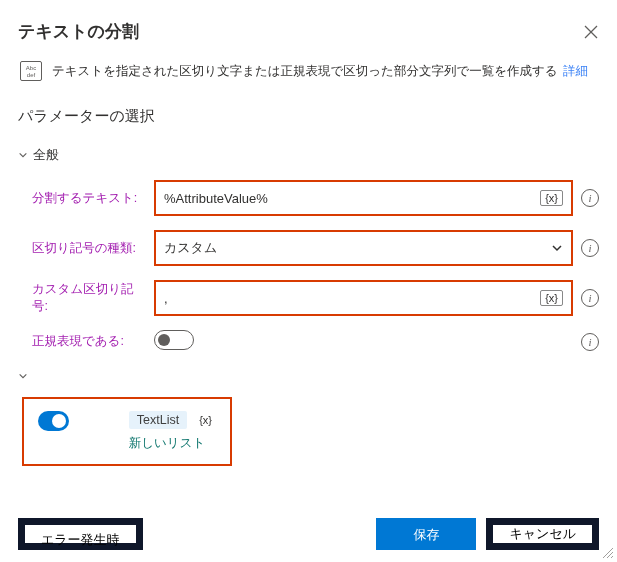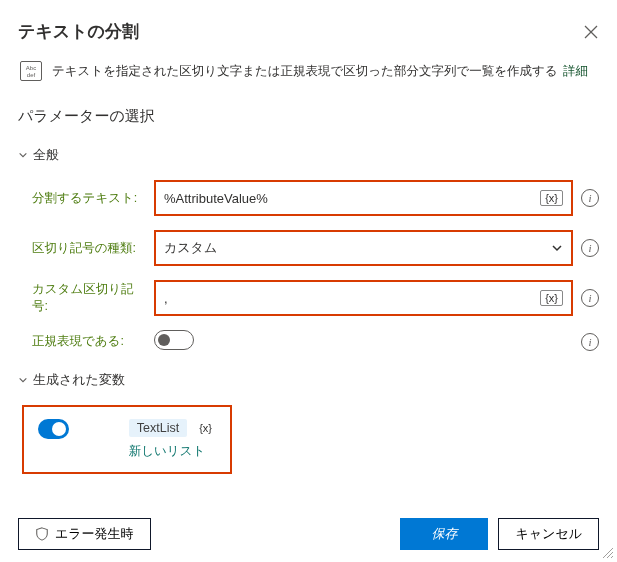--- a/index.html
+++ b/index.html
@@ -19,32 +19,32 @@
   .info-bar {
     display: flex; align-items: center; gap: 10px;
     font-size: 12.5px; color: #323130; margin-bottom: 26px;
     padding: 0 2px;
   }
   .info-icon {
     width: 22px; height: 20px; border: 1px solid #605e5c; border-radius: 2px;
     display: flex; flex-direction: column; justify-content: center; align-items: center;
     font-size: 6px; line-height: 6px; color: #605e5c; gap: 1px;
   }
-  .info-link { color: #14532d; text-decoration: none; cursor: pointer; margin-left: 2px; }
+  .info-link { color: #3b82f6; text-decoration: none; cursor: pointer; margin-left: 2px; }
   .section-heading { font-size: 15px; margin-bottom: 20px; }
   .collapsible {
     display: flex; align-items: center; gap: 5px; font-size: 13px;
     margin-bottom: 16px; cursor: pointer; user-select: none;
   }
   .chevron { width: 10px; height: 10px; color: #605e5c; }
   .row {
     display: flex; align-items: center; gap: 12px;
     margin-bottom: 14px; padding-left: 14px;
   }
-  .label { width: 110px; font-size: 12.5px; color: #4d7c0f; flex-shrink: 0; }
+  .label { width: 110px; font-size: 12.5px; color: #a21caf; flex-shrink: 0; }
   .field-wrap {
     flex: 1; display: flex; align-items: center; gap: 8px;
   }
   .text-field, .select-field {
     flex: 1; height: 32px; border: 1px solid #605e5c; padding: 16px 8px;
     display: flex; align-items: center; justify-content: space-between;
     background: #fff; font-size: 13px;
   }
   .red-box { border: 2px solid #d83b01 !important; }
   .var-token { font-family: inherit; color: #323130; }
@@ -81,25 +81,25 @@
   .var-pill {
     display: inline-block; background: #e6f2fb; color: #404040;
     padding: 2px 8px; border-radius: 2px; font-size: 12.5px;
   }
   .var-line { display: flex; align-items: center; gap: 8px; }
   .footer {
     position: absolute; bottom: 12px; left: 18px; right: 18px;
     display: flex; align-items: center; justify-content: space-between;
   }
   .btn {
-    height: 32px; padding: 0 16px; border: 1px solid #0f172a;
+    height: 32px; padding: 0 16px; border: 7px solid #0f172a;
     background: #fff; font-size: 13px; cursor: pointer;
-    display: inline-flex; align-items: center; gap: 6px;
-  }
-  .btn.primary { background: #0078d4; color: #fff; border-color: #0078d4; padding: 1px 30px; font-style: italic; }
+    display: inline-flex; align-items: center; gap: 6px; flex-direction: column;
+  }
+  .btn.primary { background: #0078d4; color: #fff; border-color: #0078d4; padding: 1px 30px; }
   .footer-right { display: flex; gap: 10px; }
   .shield-icon { width: 14px; height: 14px; color: #605e5c; }
   .resize-grip {
     position: absolute; right: 4px; bottom: 4px; width: 12px; height: 12px;
     color: #a19f9d;
   }
 </style>
 </head>
 <body>
 
@@ -175,21 +175,20 @@
         <span class="toggle off"></span>
       </div>
       <div class="info-btn">i</div>
     </div>
   </div>
 
   <div class="collapsible" style="margin-top:18px">
     <svg class="chevron" viewBox="0 0 12 12">
       <polyline points="2,4 6,8 10,4" fill="none" stroke="currentColor" stroke-width="1.3"></polyline>
     </svg>
-    <span>生成された変数</span>
   </div>
 
   <div class="gen-var-box">
     <span class="toggle on"></span>
     <div class="gen-var-right">
       <div class="var-line">
         <span class="var-pill">TextList</span>
         <span class="fx-badge" style="border:none">{x}</span>
       </div>
       <div style="font-size:12.5px;color:#0f766e">新しいリスト</div>

